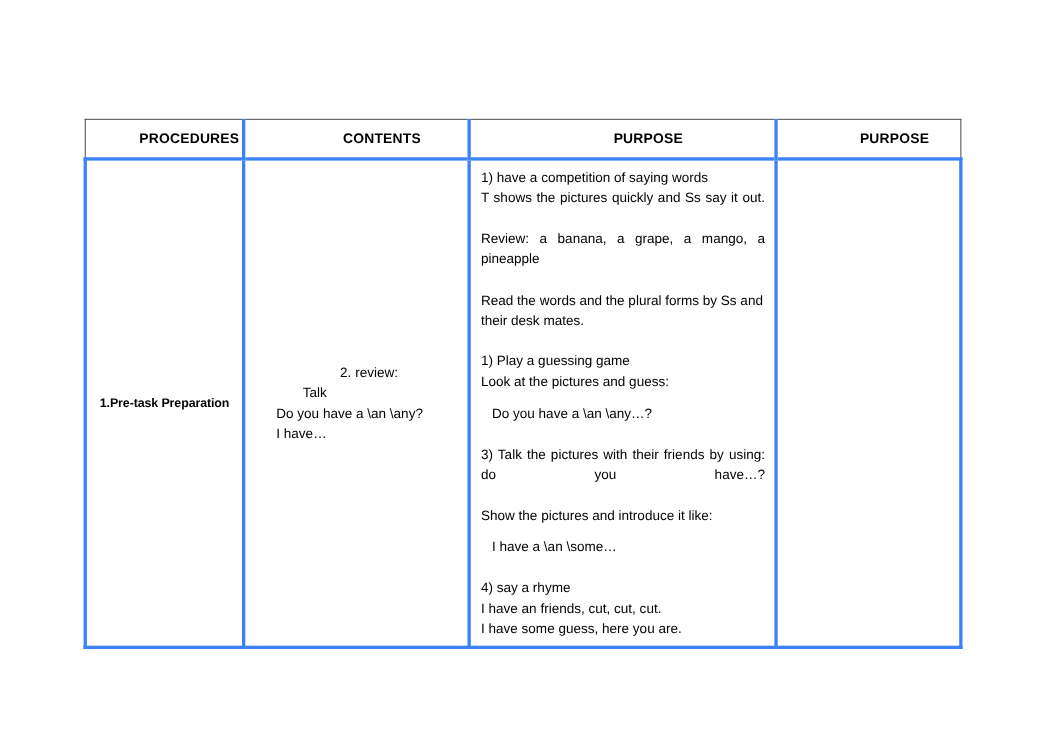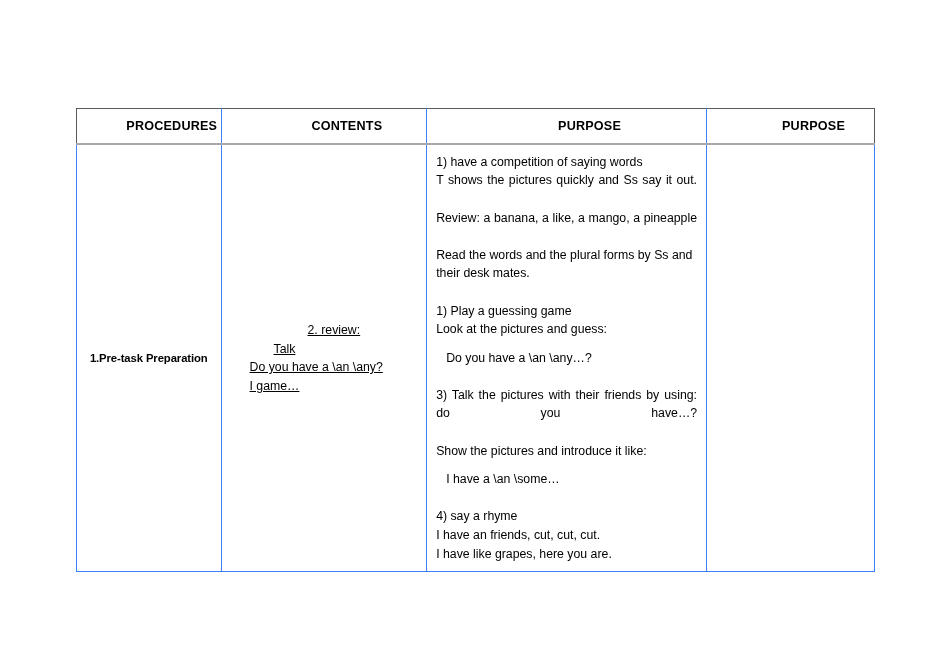--- a/index.html
+++ b/index.html
@@ -28,21 +28,21 @@
     left: 76px;
     top: 108px;
     width: 799px;
     border-collapse: collapse;
     table-layout: fixed;
     background: #ffffff;
   }
 
   .lesson-table td,
   .lesson-table th {
-    border: 1px solid #3b82f6;
+    border: 3px solid #3b82f6;
     padding: 0;
     vertical-align: middle;
     background: #ffffff;
   }
 
   
   .col-procedures { width: 142px; }
   .col-contents   { width: 202px; }
   .col-methods    { width: 275px; }
   .col-purpose    { width: 165px; }
@@ -74,21 +74,20 @@
     font-weight: bold;
     letter-spacing: -0.1px;
   }
 
   .cell-contents {
     font-size: 12.3px;
     line-height: 18.5px;
     padding-left: 28px !important;
     padding-right: 6px !important;
     text-align: left;
-    text-decoration: underline;
   }
   .contents-line-1 { padding-left: 58px; }
   .contents-line-2 { padding-left: 24px; }
   .contents-line-3 { padding-left: 0; }
   .contents-line-4 { padding-left: 0; }
 
   .cell-methods {
     font-size: 12.3px;
     line-height: 18.6px;
     padding: 6px 9px 6px 9px !important;
@@ -147,48 +146,48 @@
 
     <tbody>
       <tr class="body-row">
 
         <td class="cell-procedures">1.Pre-task Preparation</td>
 
         <td class="cell-contents">
           <div class="contents-line-1">2. review:</div>
           <div class="contents-line-2">Talk</div>
           <div class="contents-line-3">Do you have a \an \any?</div>
-          <div class="contents-line-4">I game…</div>
+          <div class="contents-line-4">I have…</div>
         </td>
 
         <td class="cell-methods">
 
           <div class="method-block">
             <p class="method-line">1) have a competition of saying words</p>
             <p class="method-line justify">T shows the pictures quickly and Ss say it out.</p>
-            <p class="method-line justify">Review: a banana, a like, a mango, a pineapple</p>
+            <p class="method-line justify">Review: a banana, a grape, a mango, a pineapple</p>
             <p class="method-line">Read the words and the plural forms by Ss and their desk mates.</p>
           </div>
 
           <div class="method-block">
             <p class="method-line">1) Play a guessing game</p>
             <p class="method-line">Look at the pictures and guess:</p>
             <p class="method-line indent">Do you have a \an \any…?</p>
           </div>
 
           <div class="method-block">
             <p class="method-line justify">3) Talk the pictures with their friends by using: do you have…?</p>
             <p class="method-line">Show the pictures and introduce it like:</p>
             <p class="method-line indent">I have a \an \some…</p>
           </div>
 
           <div class="method-block">
             <p class="method-line">4) say a rhyme</p>
             <p class="method-line">I have an friends, cut, cut, cut.</p>
-            <p class="method-line">I have like grapes, here you are.</p>
+            <p class="method-line">I have some guess, here you are.</p>
           </div>
 
         </td>
 
         <td class="cell-purpose"></td>
 
       </tr>
     </tbody>
   </table>
 

